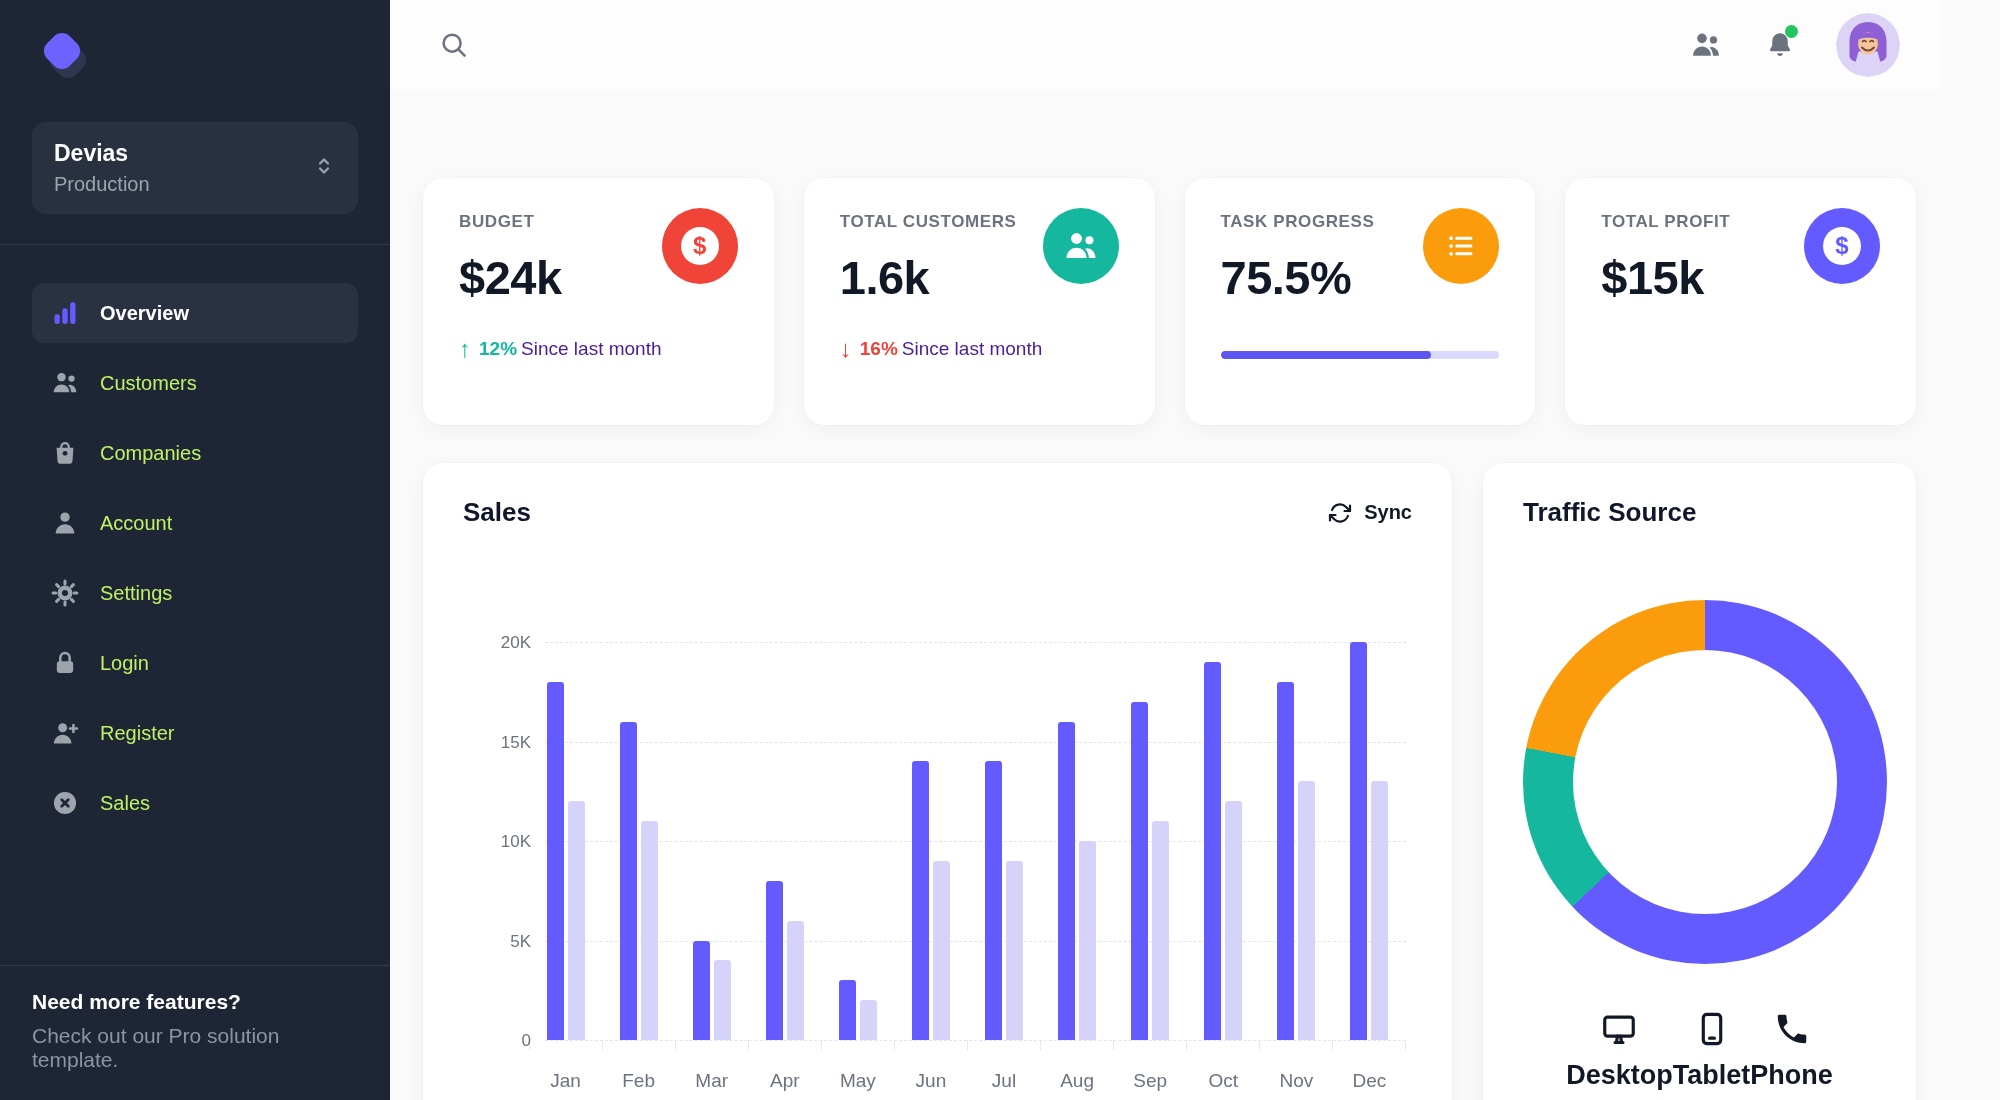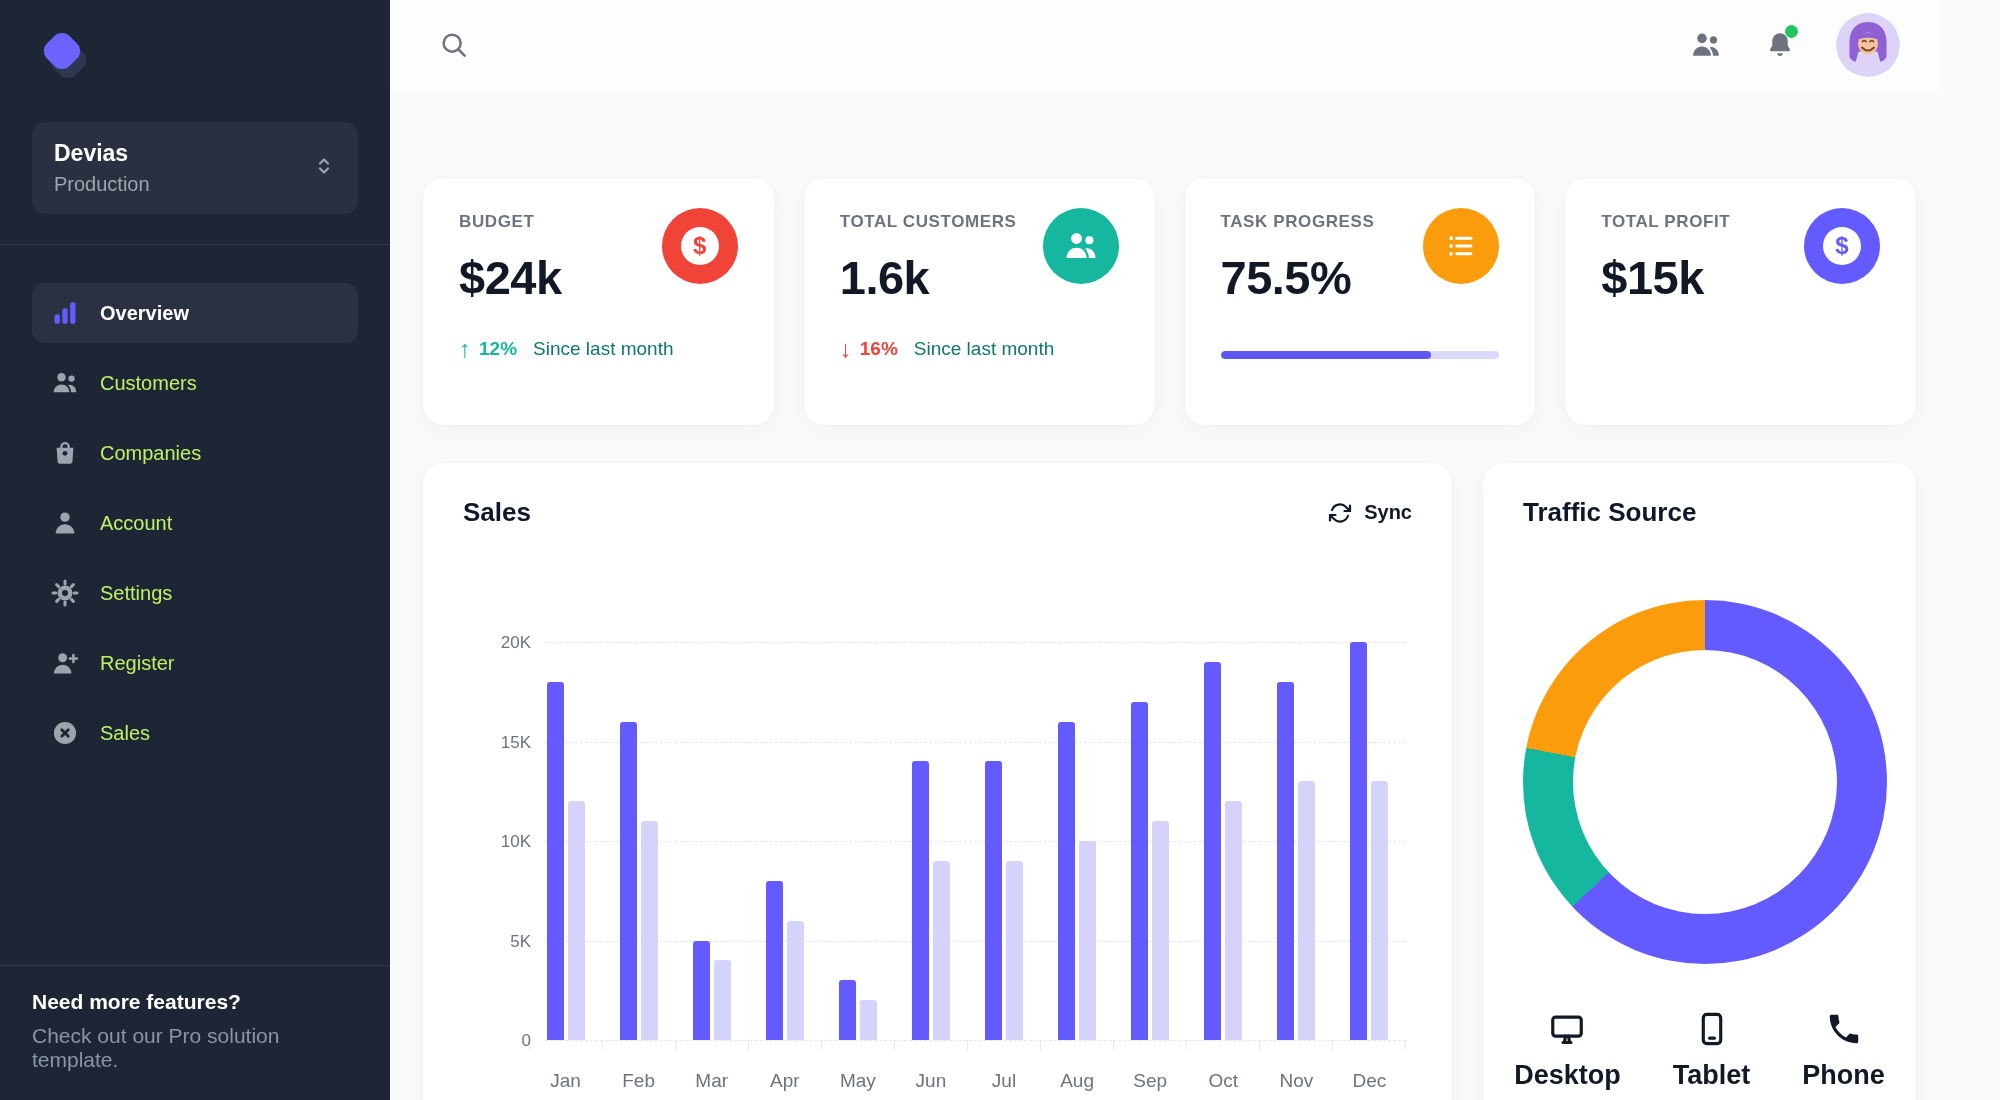--- a/index.html
+++ b/index.html
@@ -45,21 +45,21 @@
   .stat-card { position:relative; height:247px; padding:34px 36px; }
   .stat-label { font-size:17px; font-weight:600; letter-spacing:0.6px; color:#6C737F; }
   .stat-value { font-size:47px; font-weight:700; color:#111927; margin-top:18px; letter-spacing:-0.5px; }
   .stat-icon { position:absolute; top:30px; right:36px; width:76px; height:76px; border-radius:50%;
     display:flex; align-items:center; justify-content:center; }
   .dollar-bubble { width:38px; height:38px; border-radius:50%; background:#FFFFFF; display:flex; align-items:center;
     justify-content:center; font-size:24px; font-weight:700; }
   .trend-row { display:flex; align-items:center; margin-top:32px; font-size:19px; }
   .trend-arrow { font-size:24px; font-weight:400; margin-right:8px; line-height:1; }
   .trend-value { font-weight:600; }
-  .trend-caption { color:#0f766e; margin-left:16px; }
+  .trend-caption { color:#4c1d95; margin-left:4px; }
   .progress-track { margin-top:46px; height:8px; border-radius:5px; background:#DAD8FB; overflow:hidden; }
   .progress-fill { height:100%; border-radius:5px; background:#5E56F0; }
 
   
   .row2 { display:grid; grid-template-columns:1029px 1fr; gap:31px; margin-top:38px; }
   .sales-card { height:680px; padding:34px 40px; overflow:hidden; }
   .card-header { display:flex; align-items:center; justify-content:space-between; }
   .card-title { font-size:26px; font-weight:700; color:#0f172a; }
   .sync-btn { display:flex; align-items:center; gap:12px; background:none; border:none; cursor:pointer;
     font-family:inherit; font-size:20px; font-weight:600; color:#111927; }
@@ -74,21 +74,21 @@
   .bar { width:17px; border-radius:3px 3px 0 0; }
   .axis-strip { display:flex; height:10px; border-left:1px solid #E6E9EE; }
   .tick-cell { flex:1; border-right:1px solid #E6E9EE; }
   .months { display:flex; margin-top:20px; }
   .month-label { flex:1; text-align:center; font-size:19px; color:#6C737F; }
 
   
   .traffic-card { height:680px; padding:34px 40px; overflow:hidden; display:flex; flex-direction:column; }
   .donut { position:relative; width:364px; height:364px; border-radius:50%; margin:72px auto 0 auto; }
   .donut::after { content:""; position:absolute; inset:50px; border-radius:50%; background:#FFFFFF; }
-  .legend { display:flex; justify-content:center; gap:52px; margin-top:46px; }
+  .legend { display:flex; justify-content:center; margin-top:46px; }
   .legend-item { display:flex; flex-direction:column; align-items:center; }
   .legend-label { margin-top:8px; font-size:27px; font-weight:700; color:#111927; }
 </style>
 </head>
 <body>
 
 <div class="app">
 
   <aside class="sidebar">
     <div class="logo">
@@ -165,20 +165,29 @@
                 <line x1="19.8" y1="12" x2="22.2" y2="12"></line>
               <line x1="4.8" y1="4.8" x2="6.5" y2="6.5"></line>
                 <line x1="17.5" y1="6.5" x2="19.2" y2="4.8"></line>
               <line x1="4.8" y1="19.2" x2="6.5" y2="17.5"></line>
                 <line x1="17.5" y1="17.5" x2="19.2" y2="19.2"></line>
             </g>
             <circle cx="12" cy="12" r="2.6" fill="#1E2636"></circle>
           </svg>
         </span>
         <span class="nav-label">Settings</span>
+      </div>
+      <div class="nav-item">
+        <span class="nav-icon">
+          <svg width="28" height="28" viewBox="0 0 24 24">
+            <path d="M8 11V7.5a4 4 0 0 1 8 0V11" fill="none" stroke="#9DA4AE" stroke-width="2.2" stroke-linecap="round"></path>
+            <rect x="5" y="10.5" width="14" height="10" rx="2.4" fill="#9DA4AE"></rect>
+          </svg>
+        </span>
+        <span class="nav-label">Login</span>
       </div>
       <div class="nav-item">
         <span class="nav-icon">
           <svg width="28" height="28" viewBox="0 0 24 24">
             <circle cx="10" cy="7.5" r="3.8" fill="#9DA4AE"></circle>
             <path d="M2.5 21c0-4.1 3.4-7.5 7.5-7.5s7.5 3.4 7.5 7.5z" fill="#9DA4AE"></path>
             <g stroke="#9DA4AE" stroke-width="2.2" stroke-linecap="round">
               <line x1="19.2" y1="5.2" x2="19.2" y2="11.2"></line>
                 <line x1="16.2" y1="8.2" x2="22.2" y2="8.2"></line>
             </g>

